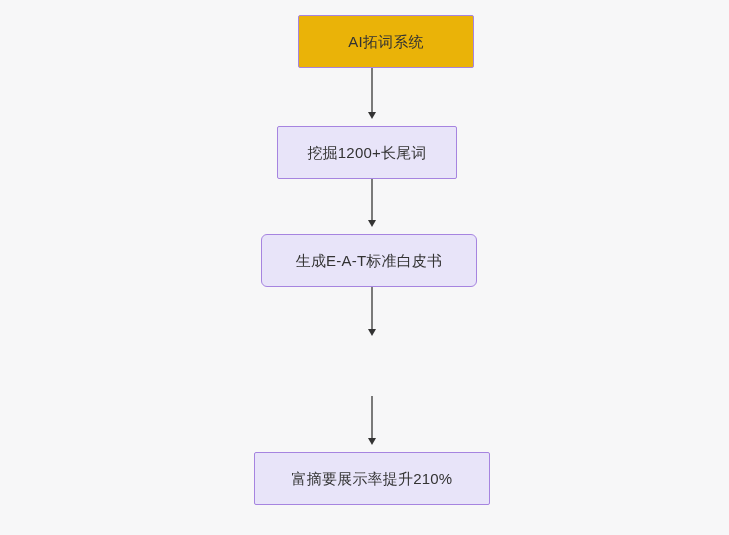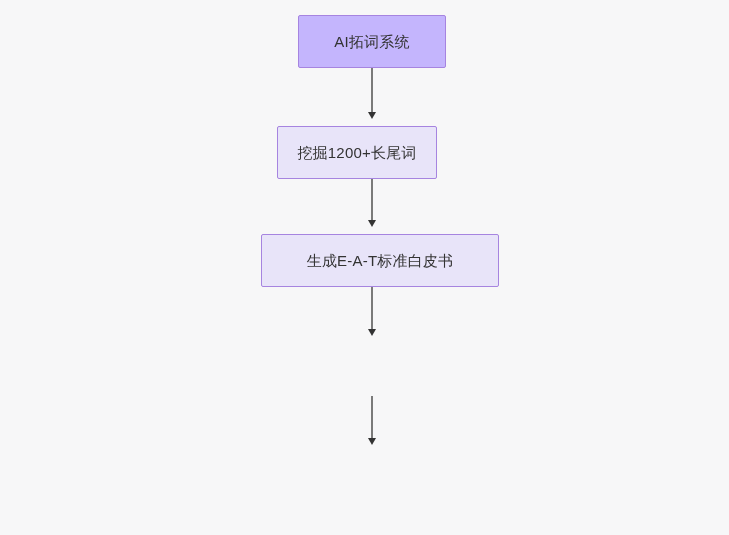--- a/index.html
+++ b/index.html
@@ -61,27 +61,30 @@
 
   <div class="edge" id="edge-1" style="left: 371px; top: 179px; height: 42px; background: rgb(122, 122, 122);"></div>
   <div class="arrowhead" id="arrow-1" style="left: 367.5px; top: 220px; border-top-color: rgb(51, 51, 51);"></div>
 
   <div class="edge" id="edge-2" style="left: 371px; top: 287px; height: 43px; background: rgb(122, 122, 122);"></div>
   <div class="arrowhead" id="arrow-2" style="left: 367.5px; top: 329px; border-top-color: rgb(51, 51, 51);"></div>
 
   <div class="edge" id="edge-3" style="left: 371px; top: 396px; height: 43px; background: rgb(122, 122, 122);"></div>
   <div class="arrowhead" id="arrow-3" style="left: 367.5px; top: 438px; border-top-color: rgb(51, 51, 51);"></div>
 
-  <div class="node" id="node-0" style="left: 298px; top: 15px; width: 148px; background: #c4b5fd; border-color: rgb(166, 132, 224);">
+  <div class="node" id="node-0" style="left: 298px; top: 15px; width: 176px; background: #eab308; border-color: rgb(166, 132, 224);">
     <span class="node-label" style="color: rgb(51, 51, 51);">AI拓词系统</span>
   </div>
 
-  <div class="node" id="node-1" style="left: 277px; top: 126px; width: 160px; background: rgb(232, 228, 249); border-color: rgb(166, 132, 224);">
+  <div class="node" id="node-1" style="left: 277px; top: 126px; width: 180px; background: rgb(232, 228, 249); border-color: rgb(166, 132, 224);">
     <span class="node-label" style="color: rgb(51, 51, 51);">挖掘1200+长尾词</span>
   </div>
 
-  <div class="node" id="node-2" style="left: 261px; top: 234px; width: 238px; background: rgb(232, 228, 249); border-color: rgb(166, 132, 224);">
+  <div class="node" id="node-2" style="left: 261px; top: 234px; width: 216px; background: rgb(232, 228, 249); border-color: rgb(166, 132, 224); border-radius: 6px;">
     <span class="node-label" style="color: rgb(51, 51, 51);">生成E-A-T标准白皮书</span>
   </div>
 
 
+  <div class="node" id="node-4" style="left: 254px; top: 452px; width: 236px; background: rgb(232, 228, 249); border-color: rgb(166, 132, 224);">
+    <span class="node-label" style="color: rgb(51, 51, 51);">富摘要展示率提升210%</span>
+  </div>
 
 </div>
 
 </body></html>

